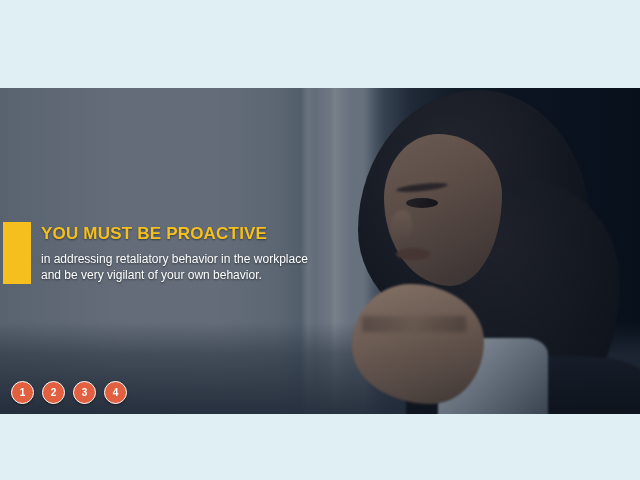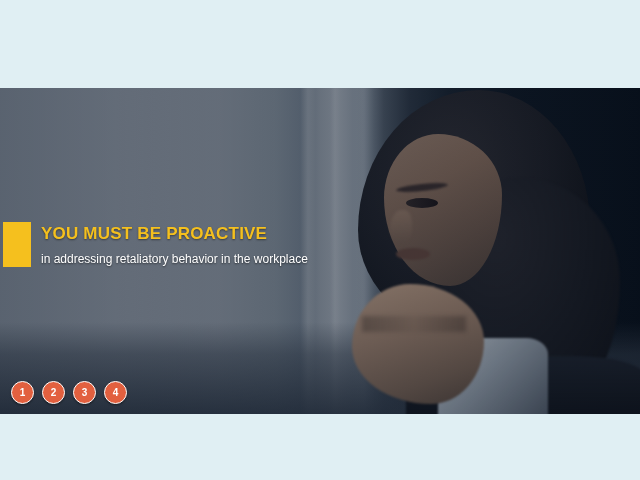--- a/index.html
+++ b/index.html
@@ -407,20 +407,21 @@
       <div class="knuckles"></div>
     </div>
 
     <div class="stage-dim"></div>
 
     <div class="caption">
       <div class="caption-bar"></div>
       <div class="caption-body">
         <div class="caption-head">YOU MUST BE PROACTIVE</div>
         <div class="caption-line first">in addressing retaliatory behavior in the workplace</div>
+        <div class="caption-line">and be very vigilant of your own behavior.</div>
       </div>
     </div>
 
     <div class="pager">
       <div class="pager-dot">1</div>
       <div class="pager-dot">2</div>
       <div class="pager-dot">3</div>
       <div class="pager-dot">4</div>
     </div>
 

